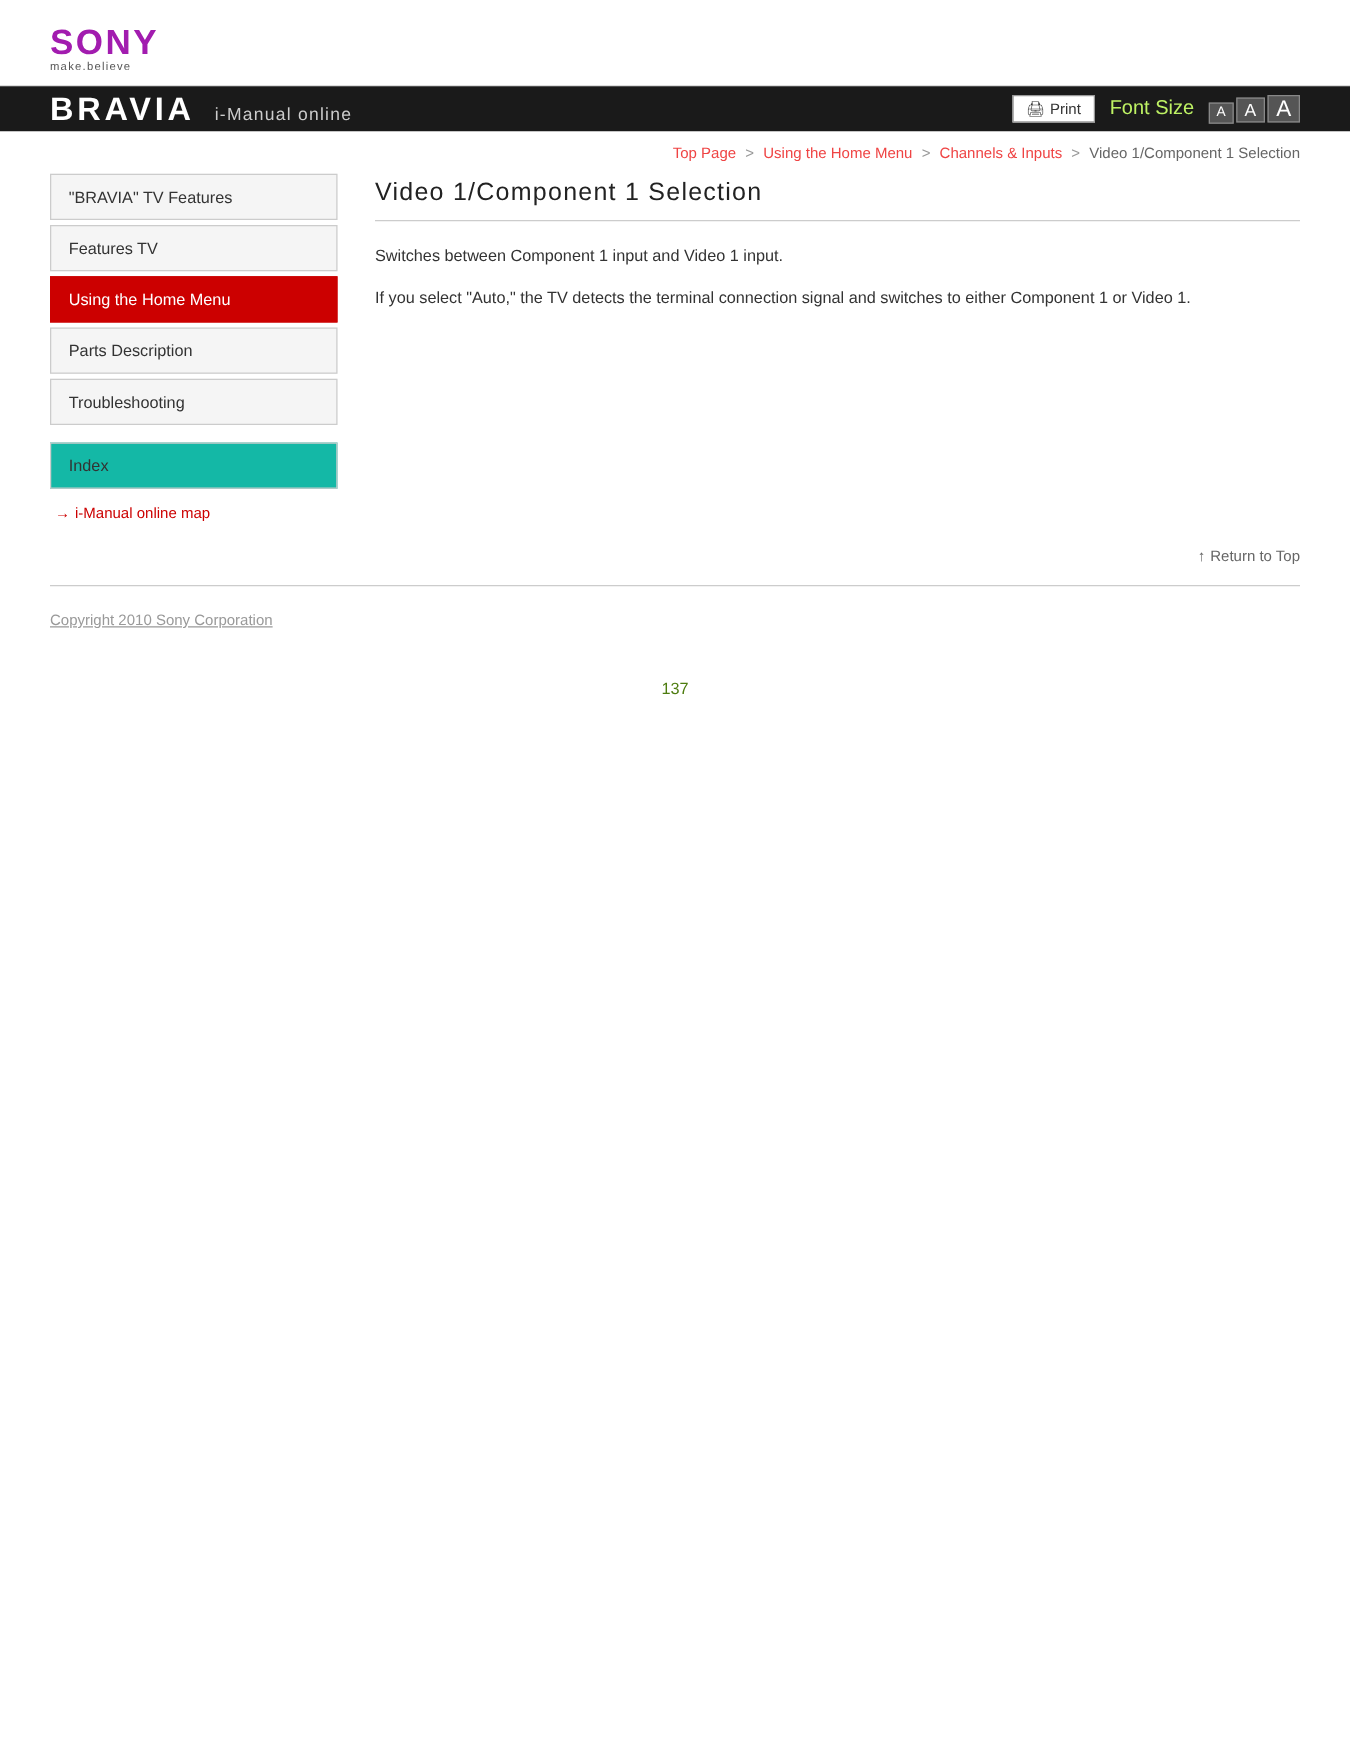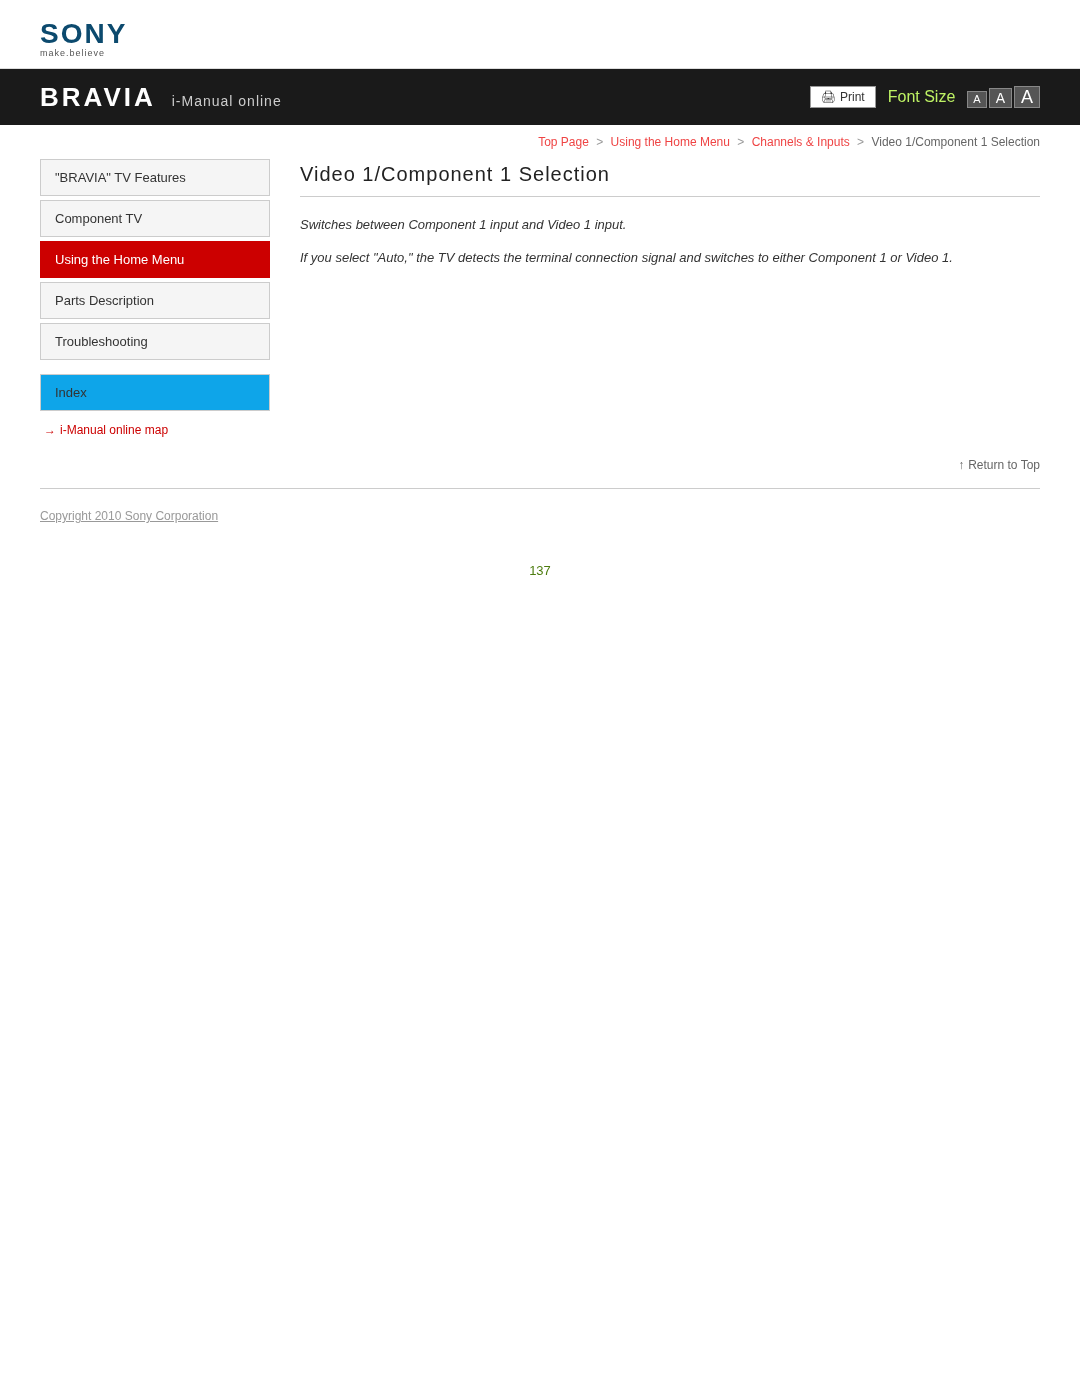--- a/index.html
+++ b/index.html
@@ -19,39 +19,39 @@
     }
     .sony-logo {
       display: flex;
       flex-direction: column;
       align-items: flex-start;
     }
     .sony-logo-text {
       font-size: 28px;
       font-weight: 900;
       letter-spacing: 2px;
-      color: #0c4a6e;
+      color: #a21caf;
       font-family: Arial Black, Arial, sans-serif;
       text-align: right;
     }
     .sony-tagline {
       font-size: 9px;
       color: #555;
       letter-spacing: 1px;
       margin-top: -2px;
     }
 
     
     .bravia-bar {
       background: #1a1a1a;
       display: flex;
       align-items: center;
       justify-content: space-between;
       padding: 0 40px;
-      height: 56px;
+      height: 36px;
       gap: 23px;
     }
     .bravia-left {
       display: flex;
       align-items: baseline;
       gap: 16px;
     }
     .bravia-logo {
       font-size: 26px;
       font-weight: 900;
@@ -138,21 +138,21 @@
     }
     .sidebar-item.active {
       background: #cc0000;
       color: #fff;
       border-color: #cc0000;
     }
     .sidebar-divider { height: 10px; }
     .sidebar-index {
       border: 1px solid #ccc;
       padding: 10px 14px;
-      background: #0ea5e9;
+      background: #14b8a6;
       cursor: pointer;
       font-size: 13px;
       color: #333;
       margin-bottom: 4px;
     }
     .sidebar-link {
       display: flex;
       align-items: center;
       gap: 4px;
       margin-top: 12px;
@@ -180,21 +180,20 @@
       color: #222;
       padding-bottom: 10px;
       border-bottom: 1px solid #ccc;
       margin-bottom: 18px;
     }
     .content-para {
       font-size: 13px;
       line-height: 1.6;
       margin-bottom: 12px;
       color: #333;
-      font-style: italic;
     }
     .note-box {
       background: #f0f0f0;
       border: 1px solid #e0e0e0;
       padding: 16px 20px;
       margin-top: 14px;
       margin-bottom: 14px;
       font-size: 13px;
       color: #333;
       line-height: 1.6;
@@ -281,21 +280,21 @@
   <span>Video 1/Component 1 Selection</span>
 </div>
 
 <div class="main-layout">
 
   <div class="sidebar">
     <div class="sidebar-item">
       <span>"BRAVIA" TV Features</span>
     </div>
     <div class="sidebar-item">
-      <span>Component TV</span>
+      <span>Features TV</span>
     </div>
     <div class="sidebar-item active">
       <span>Using the Home Menu</span>
     </div>
     <div class="sidebar-item">
       <span>Parts Description</span>
     </div>
     <div class="sidebar-item">
       <span>Troubleshooting</span>
     </div>

